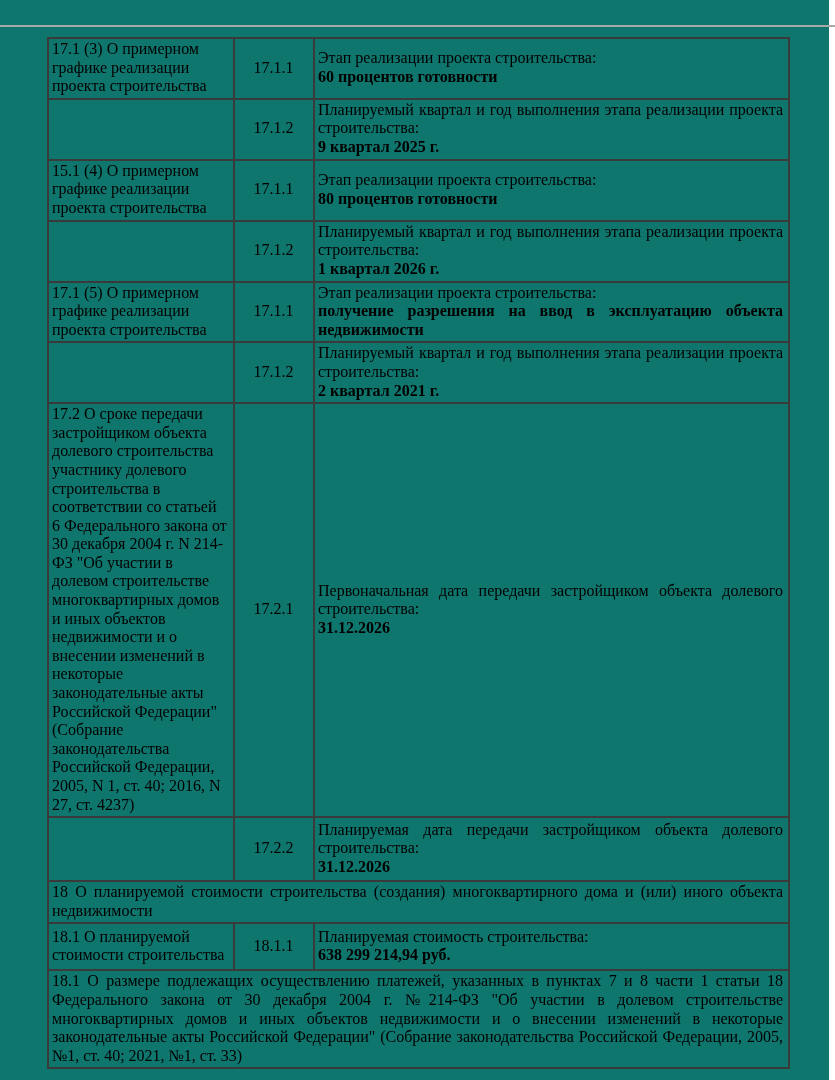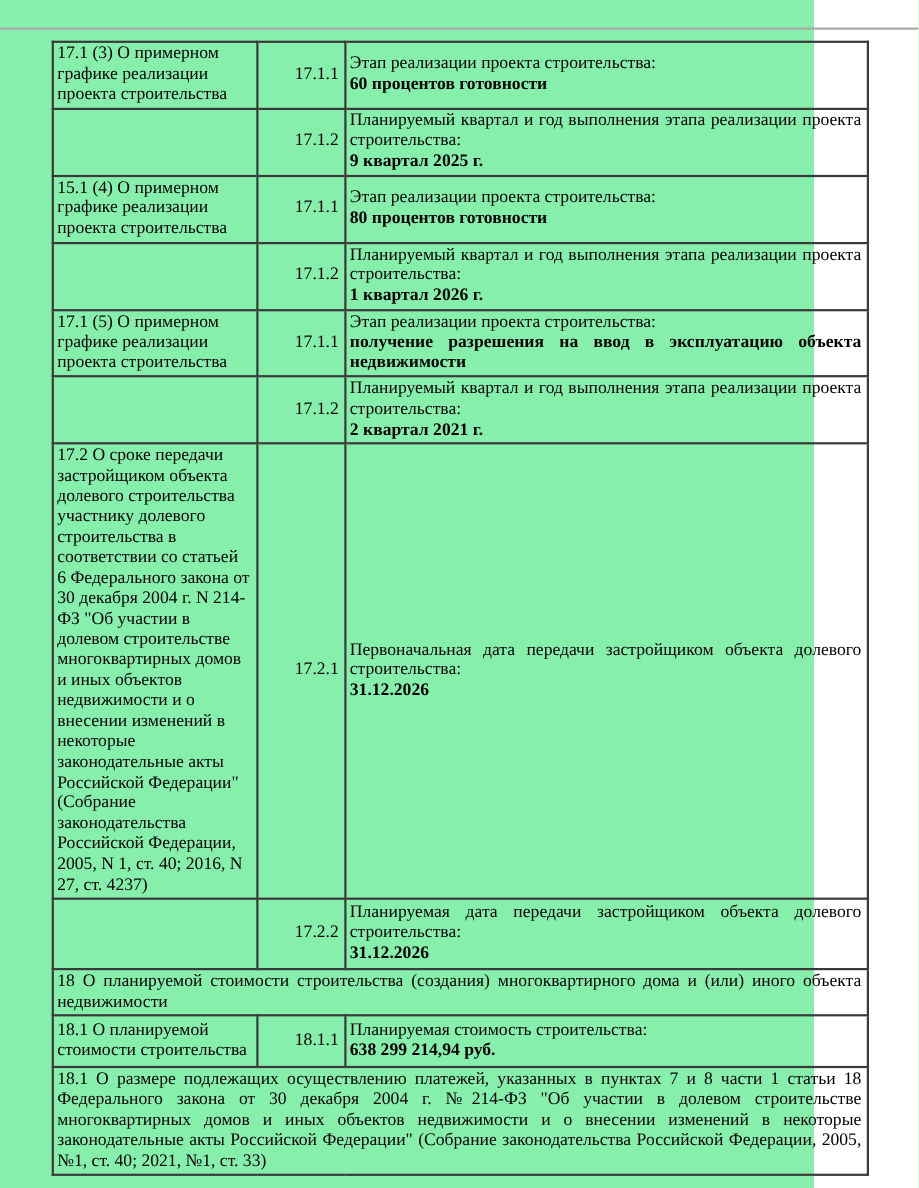--- a/index.html
+++ b/index.html
@@ -7,23 +7,23 @@
     padding: 0;
     background: #ffffff;
     width: 835px;
     height: 1080px;
     overflow: hidden;
     font-family: "Liberation Serif", "DejaVu Serif", serif;
     color: #000000;
   }
   .page {
     position: relative;
-    width: 740px;
+    width: 829px;
     height: 1080px;
-    background: #86efac;
+    background: #0f766e;
   }
   .top-rule {
     position: absolute;
     left: 0;
     top: 25px;
     width: 835px;
     height: 2px;
     background: #a9a9a9;
   }
   table.decl {
@@ -40,21 +40,21 @@
   td {
     border: 2px solid #3a3a3a;
     padding: 1px 5px 2px 3px;
     vertical-align: middle;
     font-size: 16px;
     line-height: 18.6px;
     word-wrap: break-word;
     hyphens: auto;
   }
   td.section-cell { text-align: left; }
-  td.code-cell    { text-align: right; padding-left: 4px; }
+  td.code-cell    { text-align: center; padding-left: 4px; }
   td.value-cell   { text-align: justify; margin-top: 48px; }
   td.span-cell    { text-align: justify; }
   .answer { font-weight: bold; }
   
   tr:nth-child(1)  { height: 59px;  }
   tr:nth-child(2)  { height: 61px;  }
   tr:nth-child(3)  { height: 53px;  }
   tr:nth-child(4)  { height: 61px;  }
   tr:nth-child(5)  { height: 54px; border-radius: 11px;  }
   tr:nth-child(6)  { height: 60px;  }

